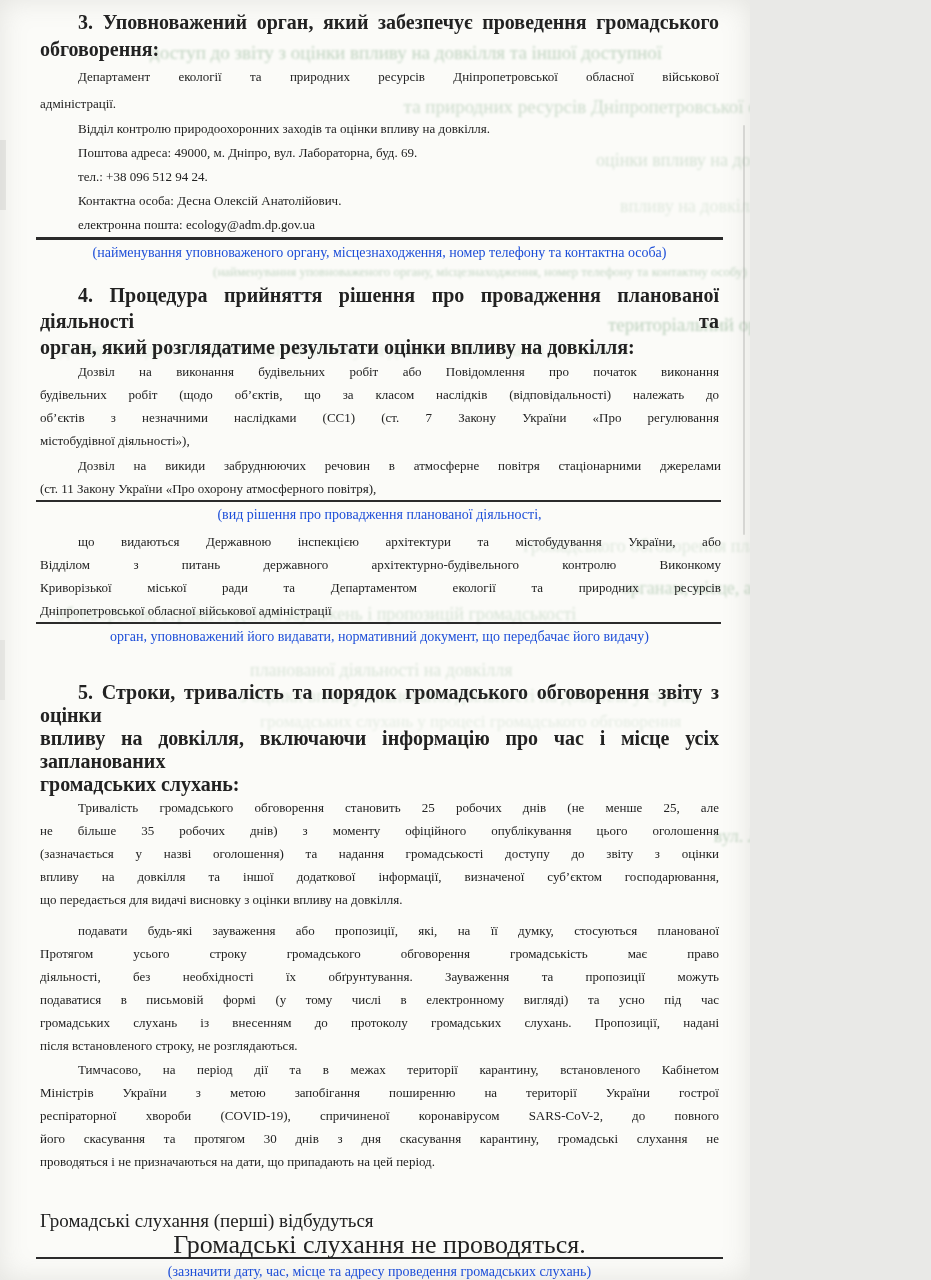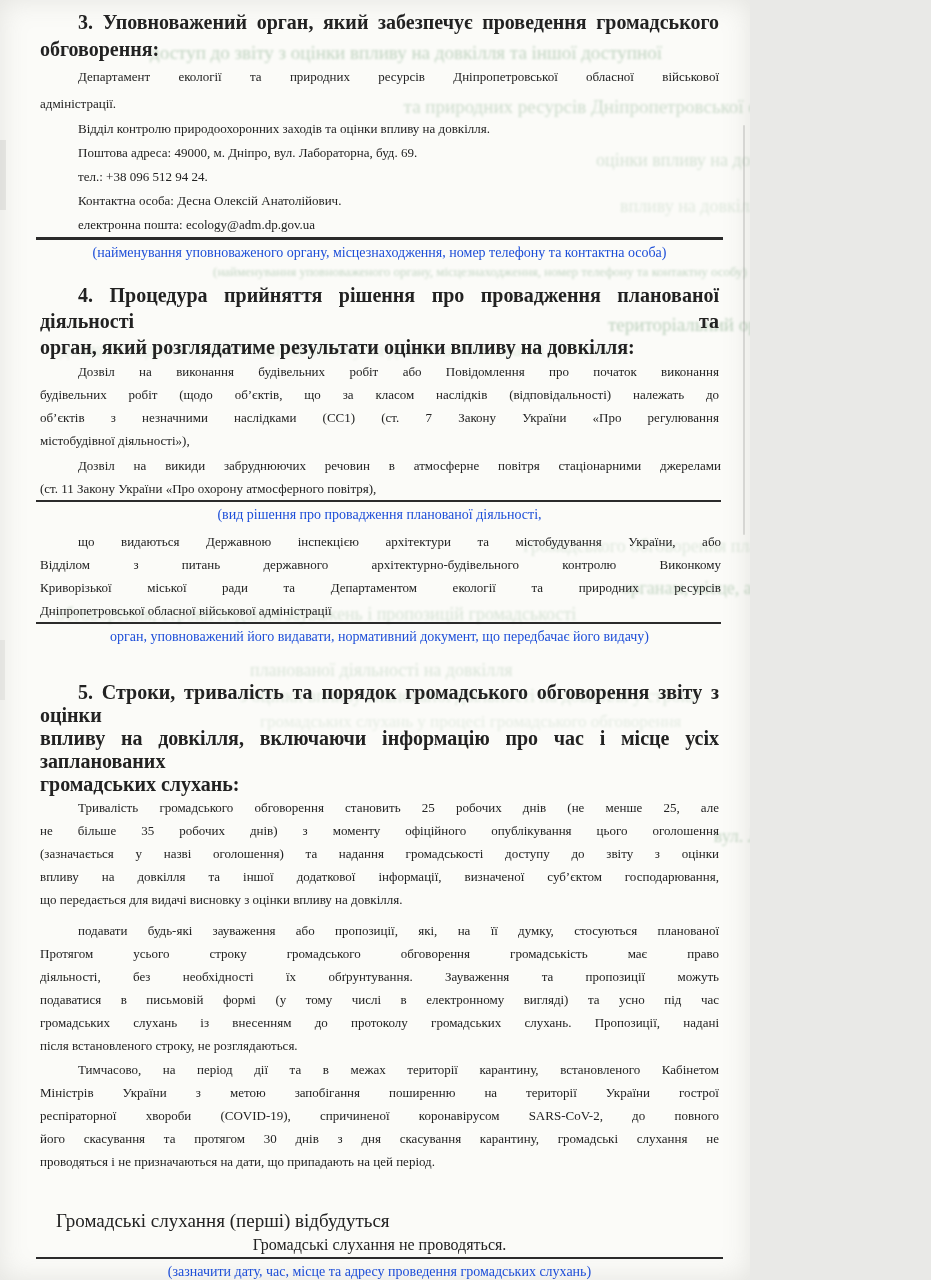--- a/index.html
+++ b/index.html
@@ -38,24 +38,24 @@
     margin-left:-4px;width:calc(100% + 8px);
   }
   .underlined{
     border-bottom:2px solid #2b2b2b;
     margin-left:-4px;padding-left:4px;width:calc(100% + 2px);
   }
   .caption{
     font-size:14px;line-height:15px;text-align:center;
     margin-top:5px;color:#1d4ed8;
   }
-  .hearing-line{font-size:19px;line-height:24px;margin-left:16px;}
+  .hearing-line{font-size:19px;line-height:24px;margin-left:0;}
   .hearing-first{margin-top:36px;}
   .hearing-center{
-    font-size:16px;line-height:24px;text-align:center;
+    font-size:26px;line-height:24px;text-align:center;
     border-bottom:2px solid #2b2b2b;
     margin-left:-4px;width:calc(100% + 8px);
   }
   .hearing-second{margin-top:6px;}
   .blank-fill{
     height:16px;border-bottom:2px solid #2b2b2b;
     margin-left:-4px;width:calc(100% + 8px);
   }
   
   .ghost-layer{position:absolute;inset:0;z-index:1;pointer-events:none;}

